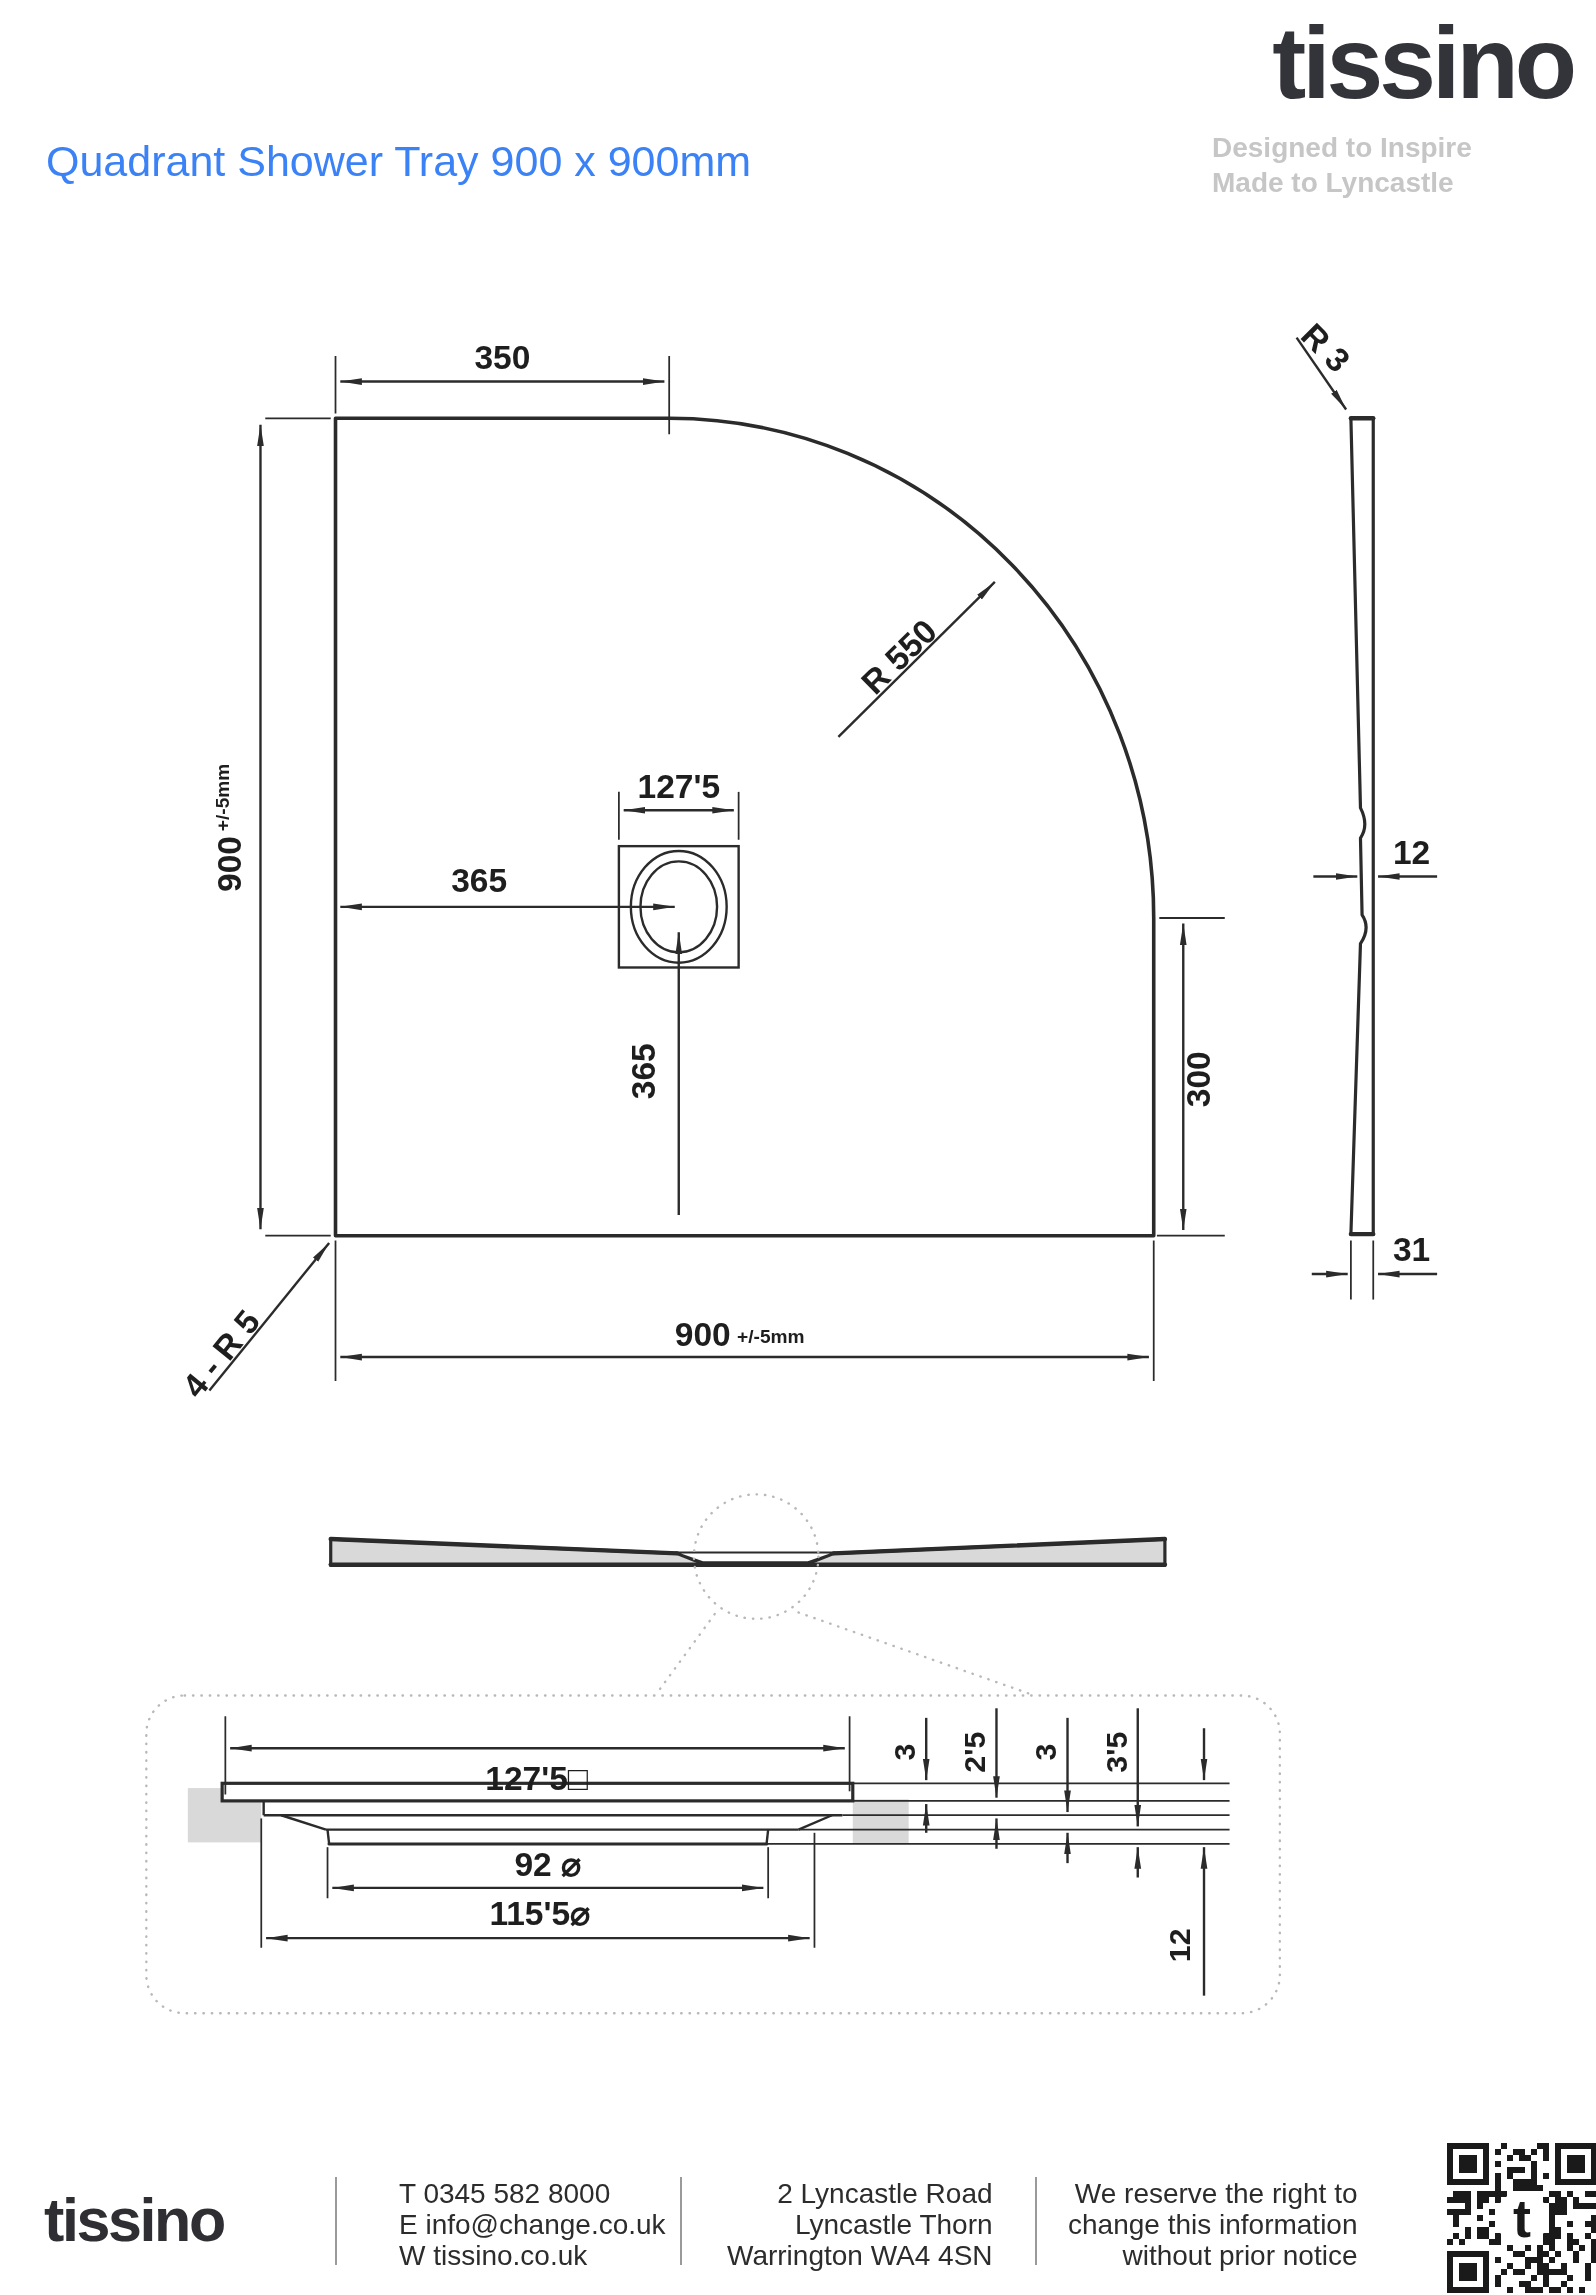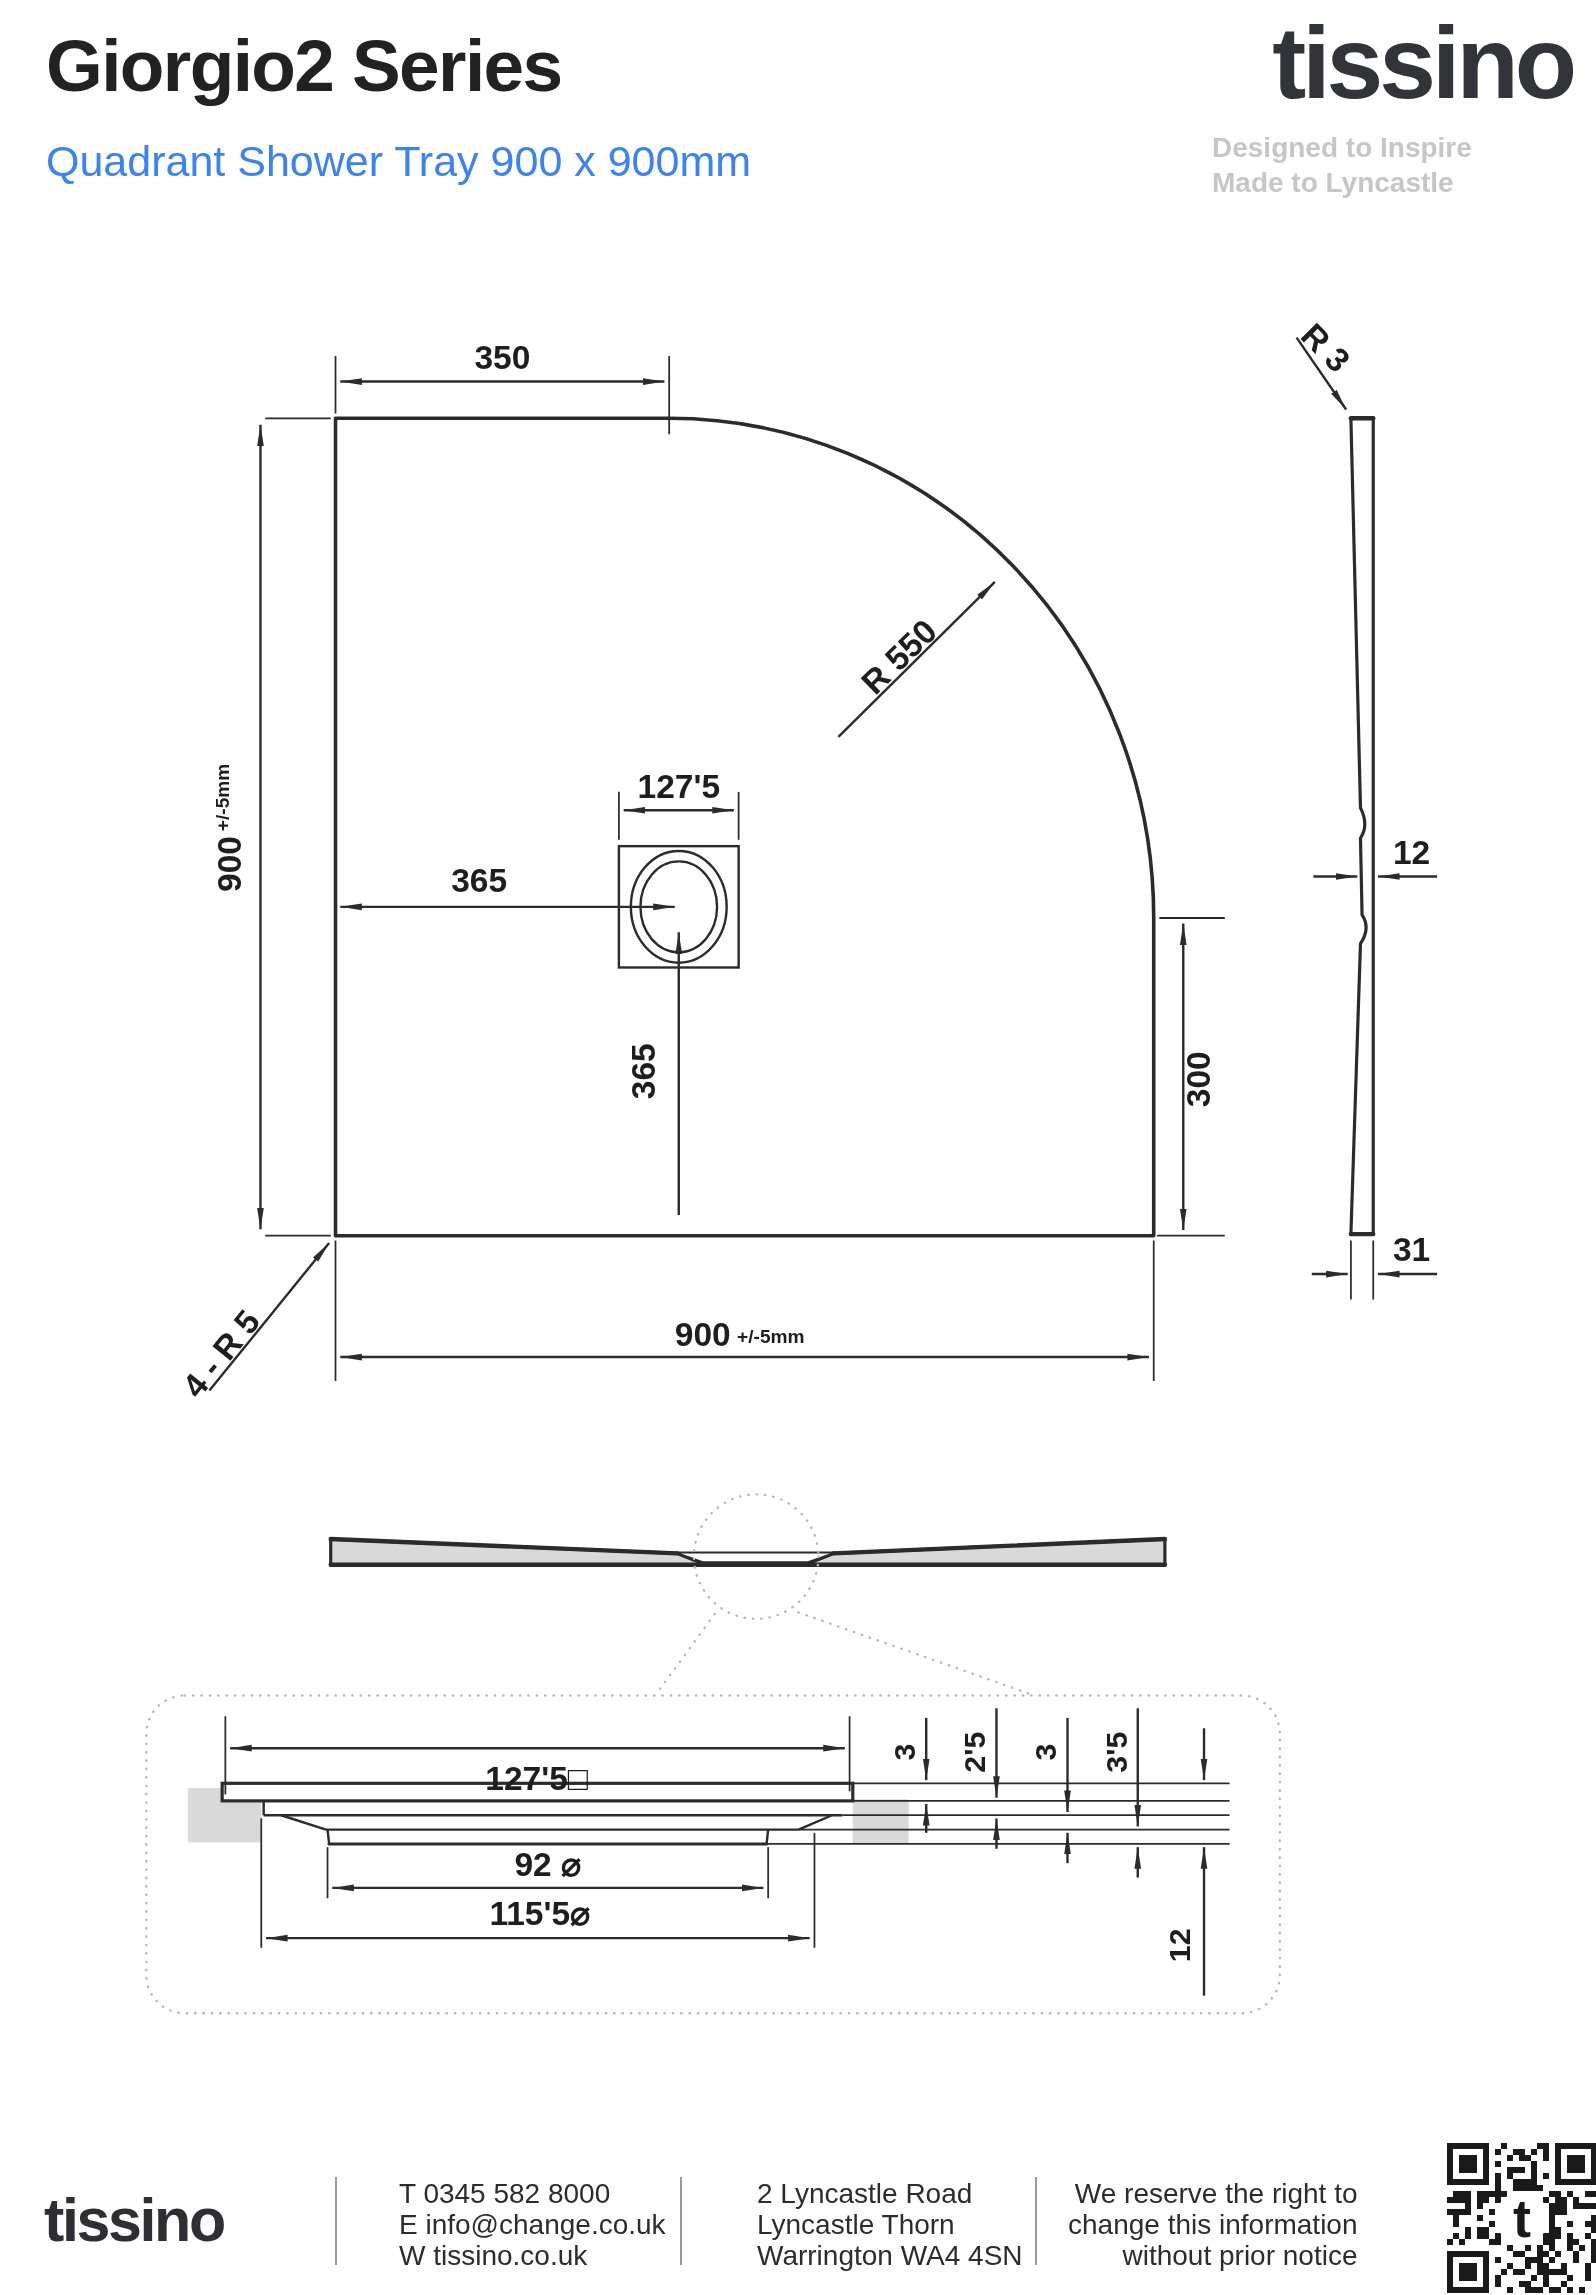--- a/index.html
+++ b/index.html
@@ -20,31 +20,30 @@
   .ext{stroke:#2b2b2b;fill:none;stroke-width:2.2;}
   .thin{stroke:#2b2b2b;fill:none;stroke-width:3;}
   .dash{stroke:#b8b8b8;fill:none;stroke-width:3;stroke-dasharray:0.5 10;stroke-linecap:round;}
   text.d{fill:#1e1e1e;font-family:"Liberation Sans",sans-serif;font-size:42px;font-weight:bold;}
   text.dm{fill:#1e1e1e;font-family:"Liberation Sans",sans-serif;font-size:38px;font-weight:bold;}
   tspan.small{font-size:24px;font-weight:bold;}
   .grey{fill:#d9d9d9;}
   #footerlogo{top:2185px;left:44px;font-size:61px;font-weight:bold;letter-spacing:-2.4px;color:#2f2f33;}
   .fcol{font-size:28px;line-height:31px;color:#2c2c2c;}
   #fcontact{top:2178px;left:399px;}
-  #faddress{top:2178px;left:757px;}
+  #faddress{top:2178px;left:727px;text-align:right;}
   #fnotice{top:2178px;left:1068px;text-align:right;}
   .vdiv{width:1.6px;background:#9a9a9a;top:2177px;height:88px;}
   #qr{top:2141px;left:1447px;width:150px;height:154px;}
 </style>
 </head>
 <body>
 
 <div id="page">
 
-  <div class="abs" id="title">Giorgio2 Series</div>
   <div class="abs" id="subtitle">Quadrant Shower Tray 900 x 900mm</div>
   <div class="abs" id="brandlogo">tissino</div>
   <div class="abs" id="tagline">
     <div>Designed to Inspire</div>
     <div>Made to Lyncastle</div>
   </div>
 
   <svg class="abs" id="drawing" viewBox="0 0 2000 2875">
     <defs>
       <marker id="mA" viewBox="0 0 28 10" refX="27" refY="5" markerWidth="28" markerHeight="10" orient="auto-start-reverse" markerUnits="userSpaceOnUse">

